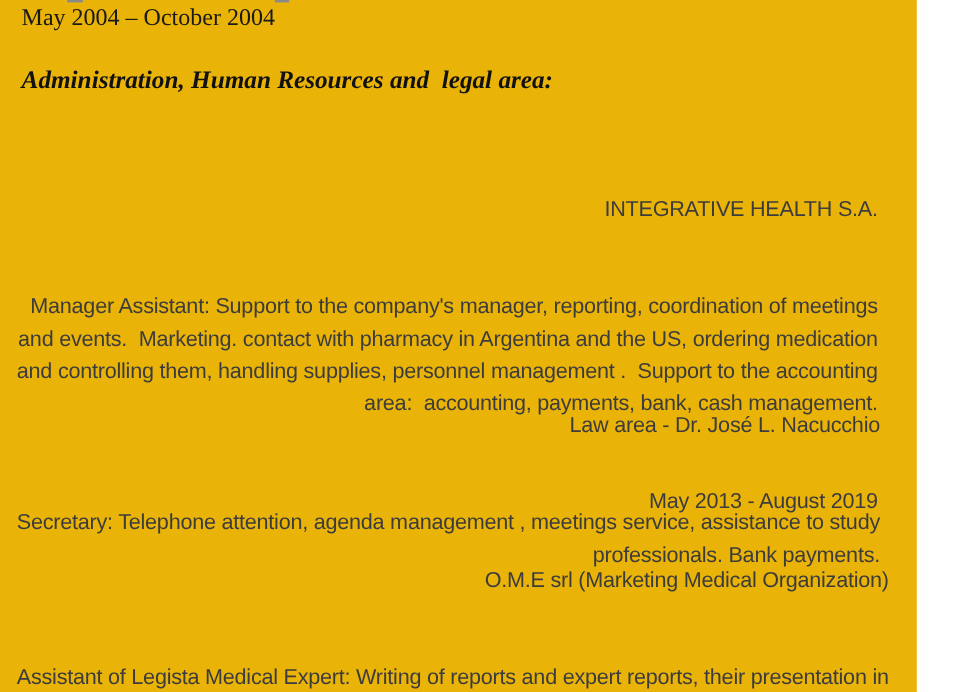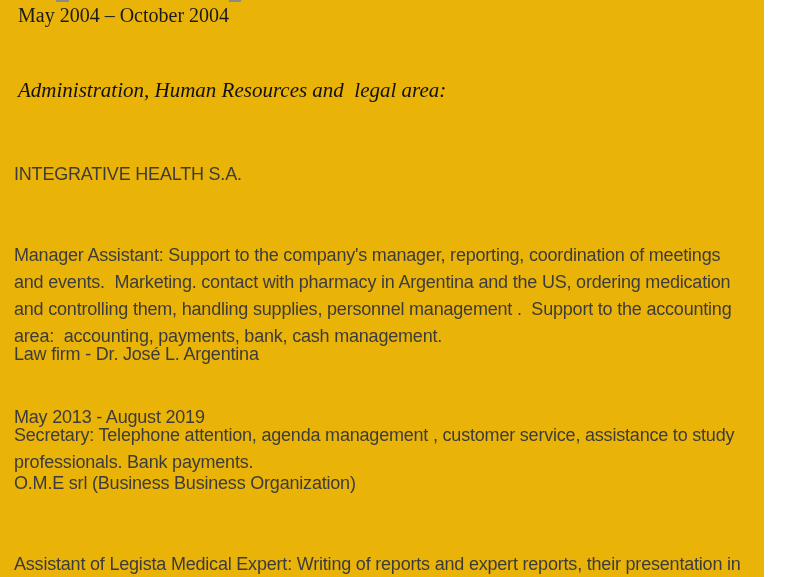--- a/index.html
+++ b/index.html
@@ -31,37 +31,38 @@
     top: 2px;
     font-family: "Liberation Serif", serif;
     font-size: 20px;
     line-height: 26px;
     color: #1a1a1a;
     white-space: pre;
   }
   .heading {
     position: absolute;
     left: 18px;
-    top: 76px;
+    top: 52px;
     font-family: "Liberation Serif", serif;
     font-size: 21px;
-    font-weight: normal;
+    font-weight: bold;
     font-style: italic;
     line-height: 28px;
     color: #111111;
     white-space: pre;
   }
   .entry {
     position: absolute;
     left: 14px;
     font-size: 18px;
     line-height: 27px;
     letter-spacing: -0.2px;
     color: #3c3c3c;
     white-space: pre;
+    text-align: right;
   }
   .entry-1 { top: 107px; }
   .entry-2 { top: 287px; }
   .entry-3 { top: 416px; }
   .org, .desc, .dates {
     white-space: pre;
   }
 </style>
 </head>
 <body>
@@ -78,27 +79,27 @@
   <div class="entry entry-1">
     <div class="org">INTEGRATIVE HEALTH S.A.</div>
     <div class="desc">Manager Assistant: Support to the company's manager, reporting, coordination of meetings
 and events.  Marketing. contact with pharmacy in Argentina and the US, ordering medication
 and controlling them, handling supplies, personnel management .  Support to the accounting
 area:  accounting, payments, bank, cash management.</div>
     <div class="dates">May 2013 - August 2019</div>
   </div>
 
   <div class="entry entry-2">
-    <div class="org">Law firm - Dr. José L. Argentina</div>
-    <div class="desc">Secretary: Telephone attention, agenda management , customer service, assistance to study
+    <div class="org">Law area - Dr. José L. Nacucchio</div>
+    <div class="desc">Secretary: Telephone attention, agenda management , meetings service, assistance to study
 professionals. Bank payments.</div>
   </div>
 
   <div class="entry entry-3">
-    <div class="org">O.M.E srl (Business Business Organization)</div>
+    <div class="org">O.M.E srl (Marketing Medical Organization)</div>
     <div class="desc">Assistant of Legista Medical Expert: Writing of reports and expert reports, their presentation in
 the different courts, follow-up of the causes. Administrative tasks.  Contact with law firm.
 Attention of company personnel.  Contact with different laboratories.  Call attention.  Agenda
 management.</div>
     
   </div>
 
 </div>
 
 </body></html>

